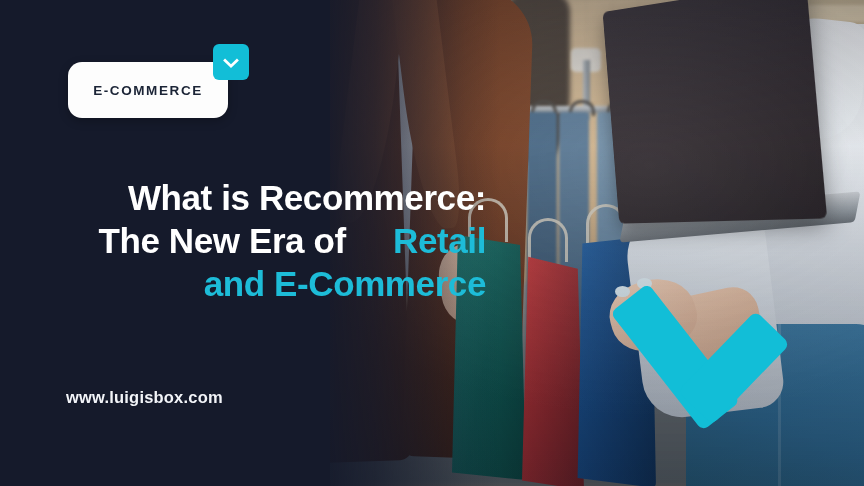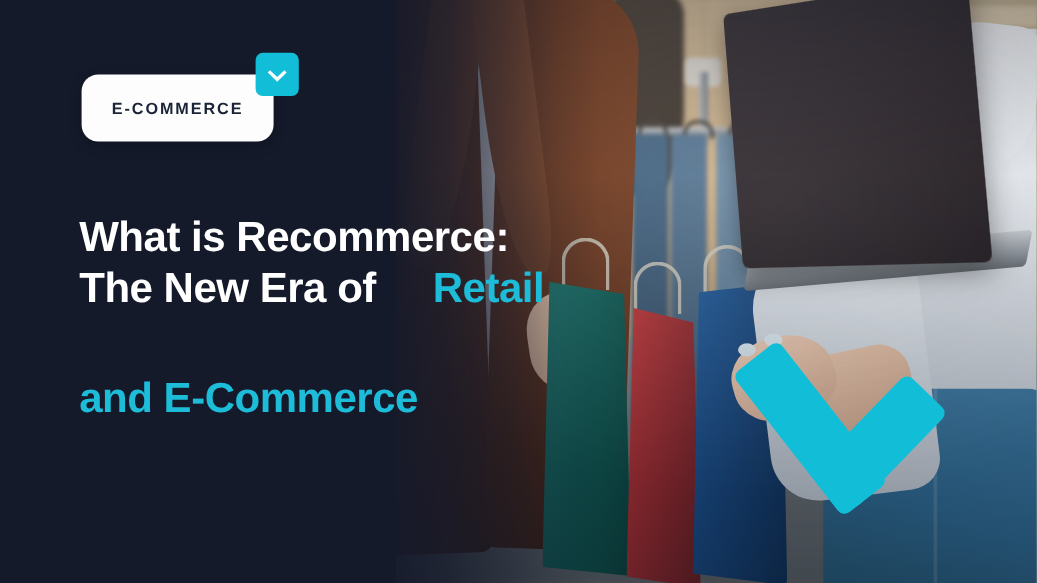--- a/index.html
+++ b/index.html
@@ -274,22 +274,22 @@
   }
   .badge .tile svg{ display:block; }
 
   
   .headline{
     position:absolute; left:66px; top:176px; width:420px;
     font-size:35px; line-height:43px; font-weight:700;
     letter-spacing:-.4px; color:#ffffff;
   }
   .headline .hl{ color:#1dbcd8;margin-left:38px; }
-  .headline .l3,.headline .l4{ color:#1dbcd8;margin-top:48px; }
-  .headline > div{ white-space:nowrap; }
+  .headline .l3,.headline .l4{ color:#1dbcd8; }
+  .headline > div{ white-space:nowrap;text-align:right; }
 
   .url{
     position:absolute; left:66px; top:388px;
     font-size:16.5px; font-weight:700; color:#f2f4f8; letter-spacing:.2px;
   }
 </style>
 </head>
 <body>
 
 <div class="banner">
@@ -373,14 +373,15 @@
       </svg>
     </div>
   </div>
 
   <div class="headline">
     <div>What is Recommerce:</div>
     <div><span>The New Era of </span><span class="hl">Retail</span></div>
     <div class="l3">and E-Commerce</div>
   </div>
 
+  <div class="url">www.luigisbox.com</div>
 
 </div>
 
 </body></html>

